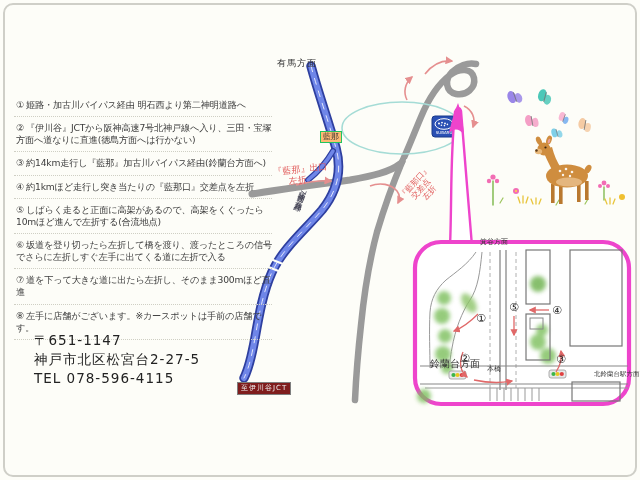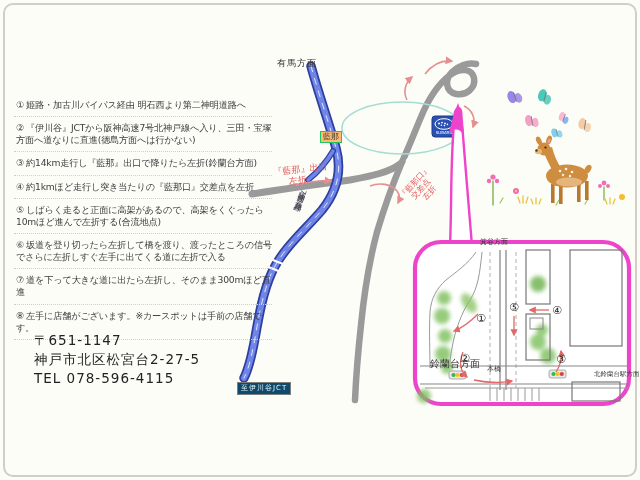--- a/index.html
+++ b/index.html
@@ -25,21 +25,21 @@
   .exit-turn{left:274px;top:164px;font-size:9px;color:#e05555;transform:rotate(-6deg);
              line-height:1.2;text-align:left;}
   .exit-turn .l2{margin-left:14px;}
   .expwy{left:300px;top:186px;font-size:7.5px;color:#445;writing-mode:vertical-rl;
          transform:rotate(20deg);transform-origin:top center;letter-spacing:1px;}
   .crossing{left:398px;top:194px;font-size:8px;color:#e05555;line-height:1.15;
             transform:rotate(-48deg);transform-origin:top left;}
   .crossing .l2{margin-left:7px;}
   .crossing .l3{margin-left:14px;}
   .shop-lbl{left:352px;top:114px;font-size:8px;color:#334;line-height:1.4;}
-  .jct-badge{left:237px;top:382px;font-size:7px;color:#f0f0f0;background:#0c4a6e;
+  .jct-badge{left:237px;top:382px;font-size:7px;color:#f0f0f0;background:#7f1d1d;
              border:1px solid #7e7e7e;padding:0 3px;line-height:1.5;letter-spacing:1px;}
   .inset-top{left:480px;top:237px;font-size:7px;color:#333;}
   .inset-bridge{left:487px;top:364px;font-size:7px;color:#333;}
   .inset-br{left:594px;top:370px;font-size:6.5px;color:#333;}
   .inset-bl{left:406px;top:357px;font-size:10px;color:#333;padding-left:24px;}
   .cnum{position:absolute;font-size:11px;color:#222;line-height:1;}
 </style>
 </head>
 <body>
 
@@ -271,21 +271,21 @@
 
   <div class="cnum" style="left:476px;top:313px;">①</div>
   <div class="cnum" style="left:460px;top:353px;">②</div>
   <div class="cnum" style="left:556px;top:354px;">③</div>
   <div class="cnum" style="left:552px;top:305px;">④</div>
   <div class="cnum" style="left:509px;top:302px;">⑤</div>
 
   <div class="directions">
     <div class="dir-item"><span class="num">①</span><span>姫路・加古川バイパス経由 明石西より第二神明道路へ</span></div>
     <div class="dir-item"><span class="num">②</span><span>『伊川谷』JCTから阪神高速7号北神戸線へ入り、三田・宝塚方面へ道なりに直進(徳島方面へは行かない)</span></div>
-    <div class="dir-item"><span class="num">③</span><span>約14km走行し『藍那』出口で降りたら左折(鈴蘭台方面)</span></div>
+    <div class="dir-item"><span class="num">③</span><span>約14km走行し『藍那』加古川バイパス経由(鈴蘭台方面へ)</span></div>
     <div class="dir-item"><span class="num">④</span><span>約1kmほど走行し突き当たりの『藍那口』交差点を左折</span></div>
     <div class="dir-item"><span class="num">⑤</span><span>しばらく走ると正面に高架があるので、高架をくぐったら10mほど進んで左折する(合流地点)</span></div>
     <div class="dir-item"><span class="num">⑥</span><span>坂道を登り切ったら左折して橋を渡り、渡ったところの信号でさらに左折しすぐ左手に出てくる道に左折で入る</span></div>
     <div class="dir-item"><span class="num">⑦</span><span>道を下って大きな道に出たら左折し、そのまま300mほど直進</span></div>
     <div class="dir-item"><span class="num">⑧</span><span>左手に店舗がございます。※カースポットは手前の店舗です。</span></div>
   </div>
 
   <div class="address">
     <div>〒651-1147</div>
     <div>神戸市北区松宮台2-27-5</div>

